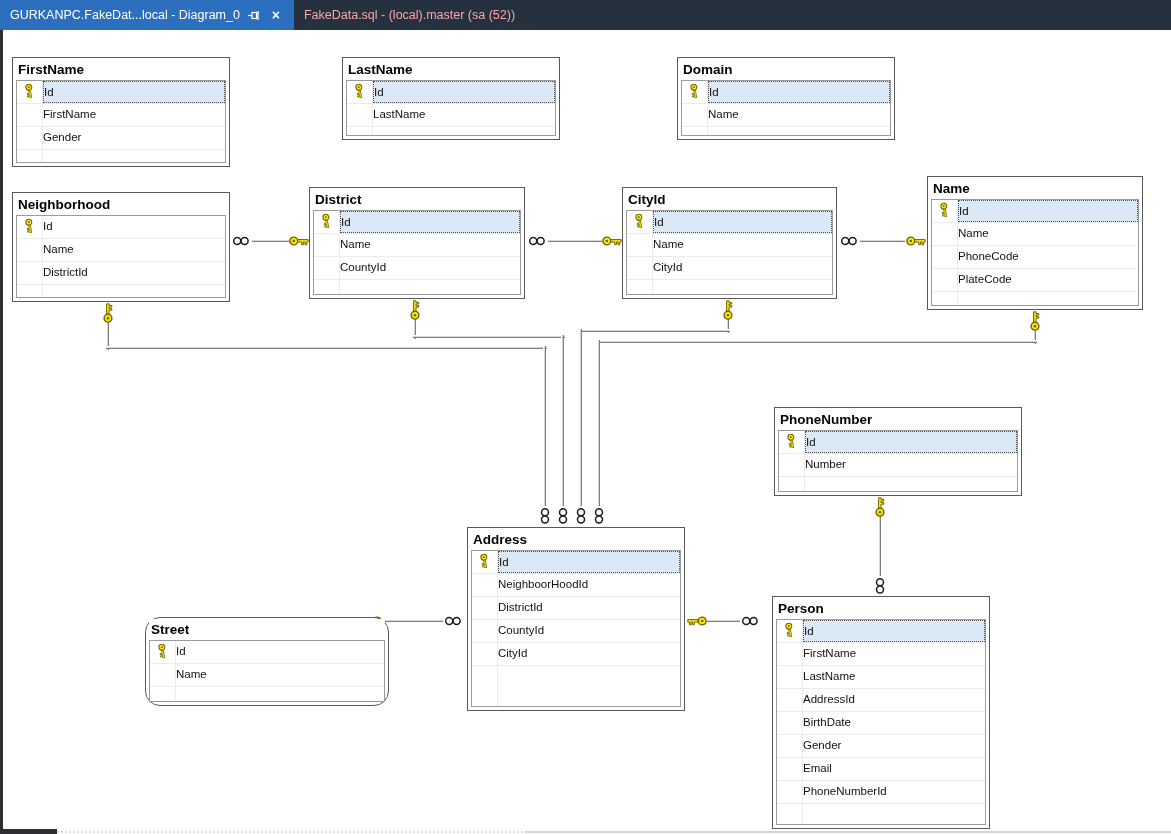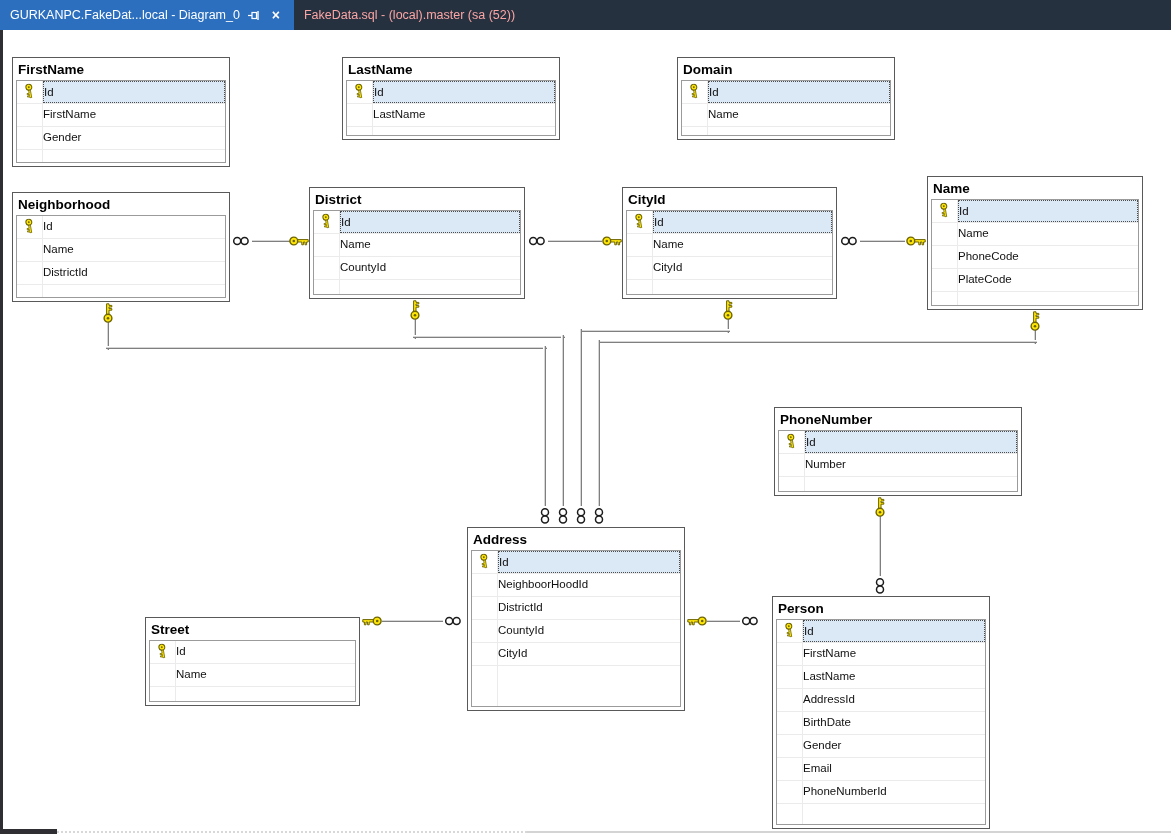--- a/index.html
+++ b/index.html
@@ -323,21 +323,21 @@
           </div>
           <div class="trow">
             <div class="keycell"></div>
             <div class="namecell">CityId</div>
           </div>
           <div class="trow empty">
             <div class="keycell"></div>
           </div>
         </div>
       </div>
-      <div class="tbl" style="left: 145px; top: 587px; width: 215px; height: 89px;">
+      <div class="tbl" style="left: 145px; top: 587px; width: 244px; height: 89px; border-radius: 15px;">
         <div class="tbl-title">Street</div>
         <div class="tbl-body">
           <div class="trow">
             <div class="keycell">
               <span class="pkicon">
                 <svg width="15" height="10" viewBox="0 0 20 12">
                   <path d="M8.5 4.6 H19.2 V7 H17.6 V9.8 H16 V7 H14.4 V9.8 H12.8 V7 H8.5 Z" fill="#ffe60a" stroke="#6d6400" stroke-width="1"></path>
                   <circle cx="4.8" cy="6" r="3.9" fill="#ffe60a" stroke="#6d6400" stroke-width="1.4"></circle>
                   <circle cx="4.8" cy="6" r="1.3" fill="#6d6400"></circle>
                 </svg>

